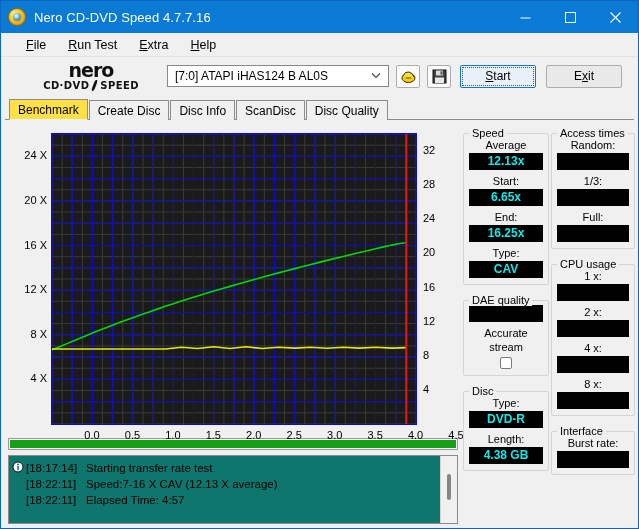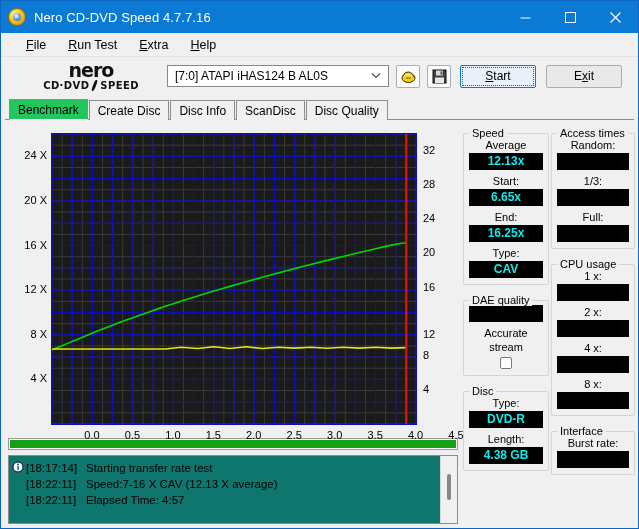--- a/index.html
+++ b/index.html
@@ -105,21 +105,21 @@
   }
   .tabstrip:after{
     content:"";position:absolute;left:4px;right:4px;bottom:0;height:1px;background:#8c8c8c;
   }
   .tab{
     font-size:12px;color:#000;padding:3px 8px 3px 8px;
     border:1px solid #8c8c8c;border-bottom:none;background:#f0f0f0;
     margin-right:1px;position:relative;z-index:1;box-sizing:border-box;height:20px;
     display:flex;align-items:center;
   }
-  .tab.active{background:#22c55e;height:21px;z-index:3;border-bottom:1px solid #f0f0f0;}
+  .tab.active{background:#fde047;height:21px;z-index:3;border-bottom:1px solid #f0f0f0;}
   
   .content{
     flex:1 1 auto;display:flex;position:relative;padding:4px 4px 0 4px;
   }
   .left-col{width:459px;display:flex;flex-direction:column;}
   .right-col{flex:1 1 auto;display:flex;padding-left:3px;}
   
   .chart-wrap{position:relative;width:455px;height:307px;margin-top:3px;}
   .ylab{
     position:absolute;right:0;font-size:11px;color:#000;
@@ -303,21 +303,21 @@
             <div class="ylab" style="top: 251.385px;">4 X</div>
             <div class="ylab" style="top: 206.769px;">8 X</div>
             <div class="ylab" style="top: 162.154px;">12 X</div>
             <div class="ylab" style="top: 117.538px;">16 X</div>
             <div class="ylab" style="top: 72.9231px;">20 X</div>
             <div class="ylab" style="top: 28.3077px;">24 X</div>
           </div>
         <div class="yaxis-right" id="yaxis-right">
             <div class="ylab-r" style="top: 261.882px;">4</div>
             <div class="ylab-r" style="top: 227.765px;">8</div>
-            <div class="ylab-r" style="top: 193.647px; margin-top: 13px;">12</div>
+            <div class="ylab-r" style="top: 193.647px;">12</div>
             <div class="ylab-r" style="top: 159.529px;">16</div>
             <div class="ylab-r" style="top: 125.412px;">20</div>
             <div class="ylab-r" style="top: 91.2941px;">24</div>
             <div class="ylab-r" style="top: 57.1765px;">28</div>
             <div class="ylab-r" style="top: 23.0588px;">32</div>
           </div>
         <div class="plot">
           <svg id="plot-svg" width="364" height="290" viewBox="0 0 364 290" preserveAspectRatio="none">
               <line x1="0" y1="0" x2="0" y2="290" stroke="#3a3a3a" stroke-width="1"></line>
               <line x1="10.11111111111111" y1="0" x2="10.11111111111111" y2="290" stroke="#3a3a3a" stroke-width="1"></line>

